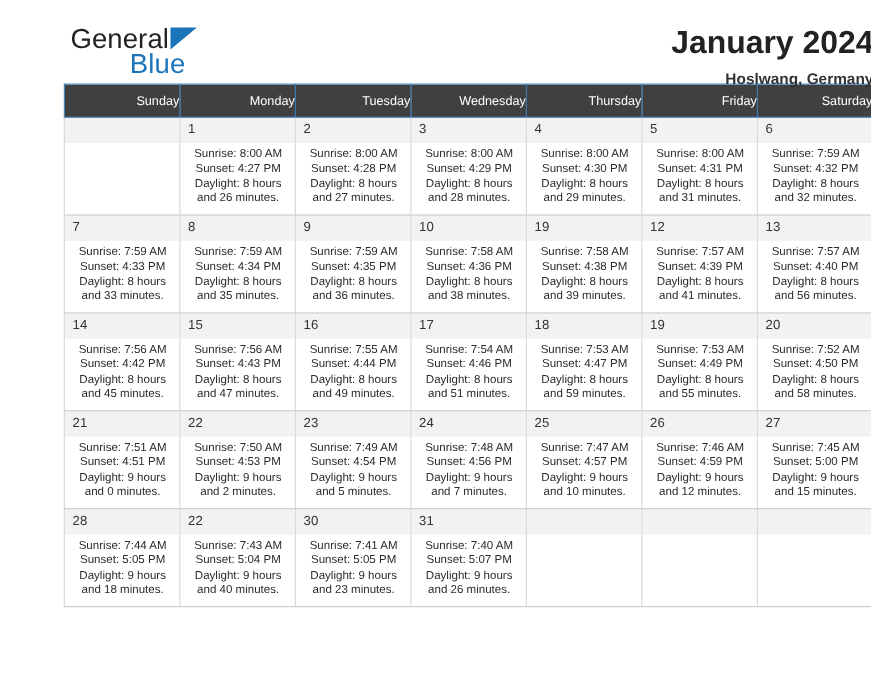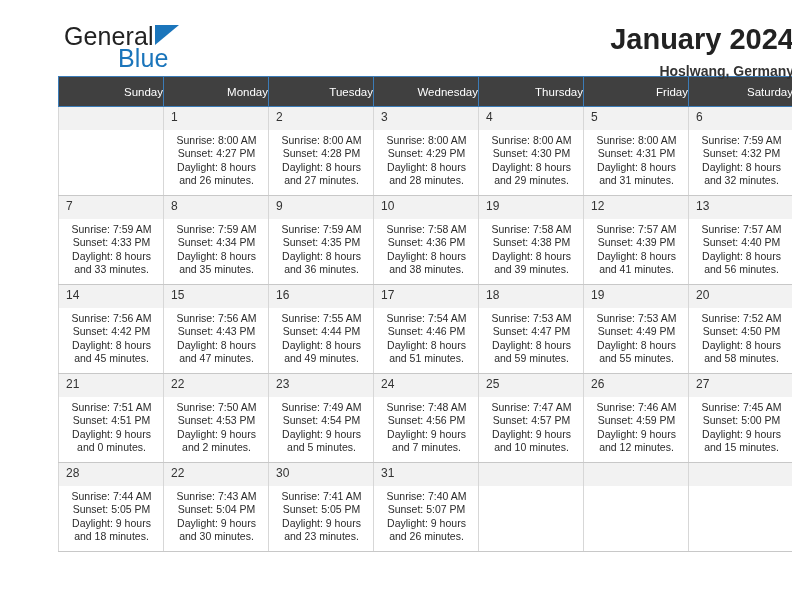--- a/index.html
+++ b/index.html
@@ -429,21 +429,21 @@
               <div>Daylight: 9 hours</div>
               <div>and 18 minutes.</div>
             </div>
           </td>
           <td>
             <div class="daynum">22</div>
             <div class="details">
               <div>Sunrise: 7:43 AM</div>
               <div>Sunset: 5:04 PM</div>
               <div>Daylight: 9 hours</div>
-              <div>and 30 minutes.</div>
+              <div>and 40 minutes.</div>
             </div>
           </td>
           <td>
             <div class="daynum">30</div>
             <div class="details">
               <div>Sunrise: 7:41 AM</div>
               <div>Sunset: 5:05 PM</div>
               <div>Daylight: 9 hours</div>
               <div>and 23 minutes.</div>
             </div>

